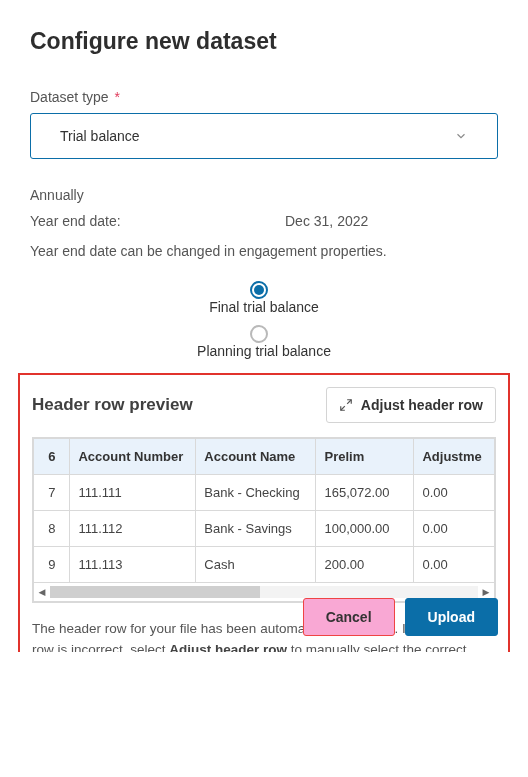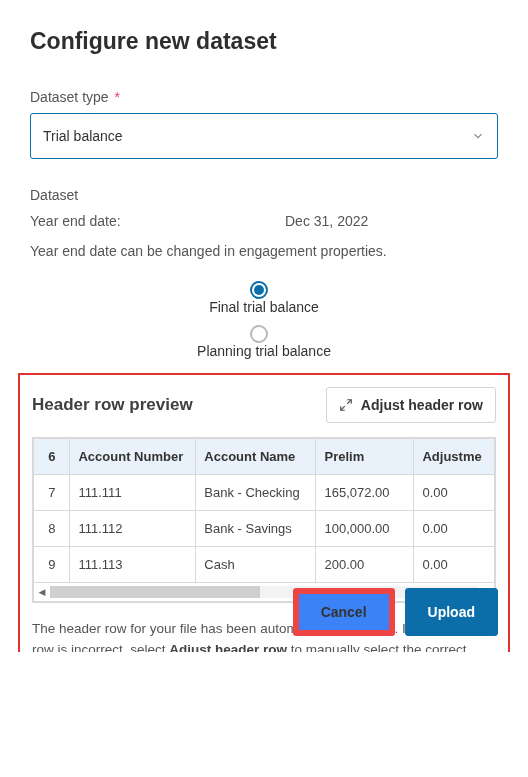--- a/index.html
+++ b/index.html
@@ -1,20 +1,20 @@
 <!DOCTYPE html>
 <html><head>
 <meta charset="utf-8">
 <style>
   html,body{margin:0;padding:0;font-family:"Segoe UI",Arial,sans-serif;background:#fff;color:#2e2e2e;}
   .page{width:528px;height:652px;box-sizing:border-box;padding:28px 30px 20px 30px;position:relative;}
   .title{font-size:23px;font-weight:700;color:#2e2e2e;margin:0 0 34px 0;}
   .field-label{font-size:14px;color:#555;margin-bottom:8px;}
   .req{color:#e03a5b;margin-left:2px;}
-  .select{border:1px solid #0b6ea8;border-radius:3px;height:44px;display:flex;align-items:center;justify-content:space-between;padding:0 12px;font-size:14px;color:#333;cursor:pointer;}
+  .select{border:1px solid #0b6ea8;border-radius:3px;height:44px;display:flex;align-items:center;justify-content:space-between;padding:0 29px;font-size:14px;color:#333;cursor:pointer;}
   .chev svg{display:block;}
   .info{margin-top:28px;}
   .info-row{display:flex;font-size:14px;color:#555;margin-bottom:10px;}
   .info-row .ilabel{width:255px;}
   .info-row .ivalue{}
   .hint{font-size:14px;color:#555;margin-top:14px;margin-bottom:22px;}
   .radios{margin-bottom:14px;}
   .radio{display:flex;align-items:center;font-size:14px;color:#333;margin-bottom:10px;cursor:pointer;flex-direction:column;}
   .r-outer{width:18px;height:18px;border-radius:50%;border:2px solid #b9b9b9;margin-right:10px;box-sizing:border-box;display:flex;align-items:center;justify-content:center;}
   .r-outer.sel{border-color:#0b6ea8;}
@@ -35,21 +35,21 @@
   .col-prelim{width:105px;}
   .col-adj{width:70px;}
   .hscroll{height:18px;border:1px solid #d9d9d9;border-top:none;background:#fff;display:flex;align-items:center;position:relative;}
   .hscroll .arrow{width:16px;height:100%;display:flex;align-items:center;justify-content:center;color:#666;font-size:9px;}
   .hscroll .track{flex:1;height:12px;background:#f3f3f3;position:relative;}
   .hscroll .thumb{position:absolute;left:0;top:0;height:12px;width:210px;background:#cfcfcf;}
   .desc{font-size:13.5px;color:#555;line-height:1.55;margin-top:16px;}
   .desc b{font-weight:700;color:#444;}
   .footer{position:absolute;right:30px;bottom:16px;display:flex;gap:10px;}
   .btn{border-radius:3px;font-size:14px;font-weight:600;padding:10px 22px;cursor:pointer;}
-  .btn-cancel{background:#3b82f6;border:6px solid #ef4444;color:#333;}
+  .btn-cancel{background:#f9a8d4;border:1px solid #ef4444;color:#333;}
   .btn-upload{background:#0b6ea8;border:1px solid #0b6ea8;color:#fff;}
 </style>
 </head>
 <body>
 
 <div class="page">
   <h1 class="title">Configure new dataset</h1>
 
   <div class="field-label">
     <span>Dataset type</span>
@@ -59,21 +59,21 @@
     <span>Trial balance</span>
     <span class="chev">
       <svg width="14" height="14" viewBox="0 0 24 24" fill="none" stroke="#8a8a8a" stroke-width="2">
           <polyline points="6 9 12 15 18 9"></polyline>
         </svg>
     </span>
   </div>
 
   <div class="info">
     <div class="info-row">
-      <div class="ivalue">Dataset</div>
+      <div class="ivalue">Annually</div>
     </div>
     <div class="info-row">
       <div class="ilabel">Year end date:</div>
       <div class="ivalue">Dec 31, 2022</div>
     </div>
     <div class="hint">Year end date can be changed in engagement properties.</div>
   </div>
 
   <div class="radios">
     <div class="radio">

